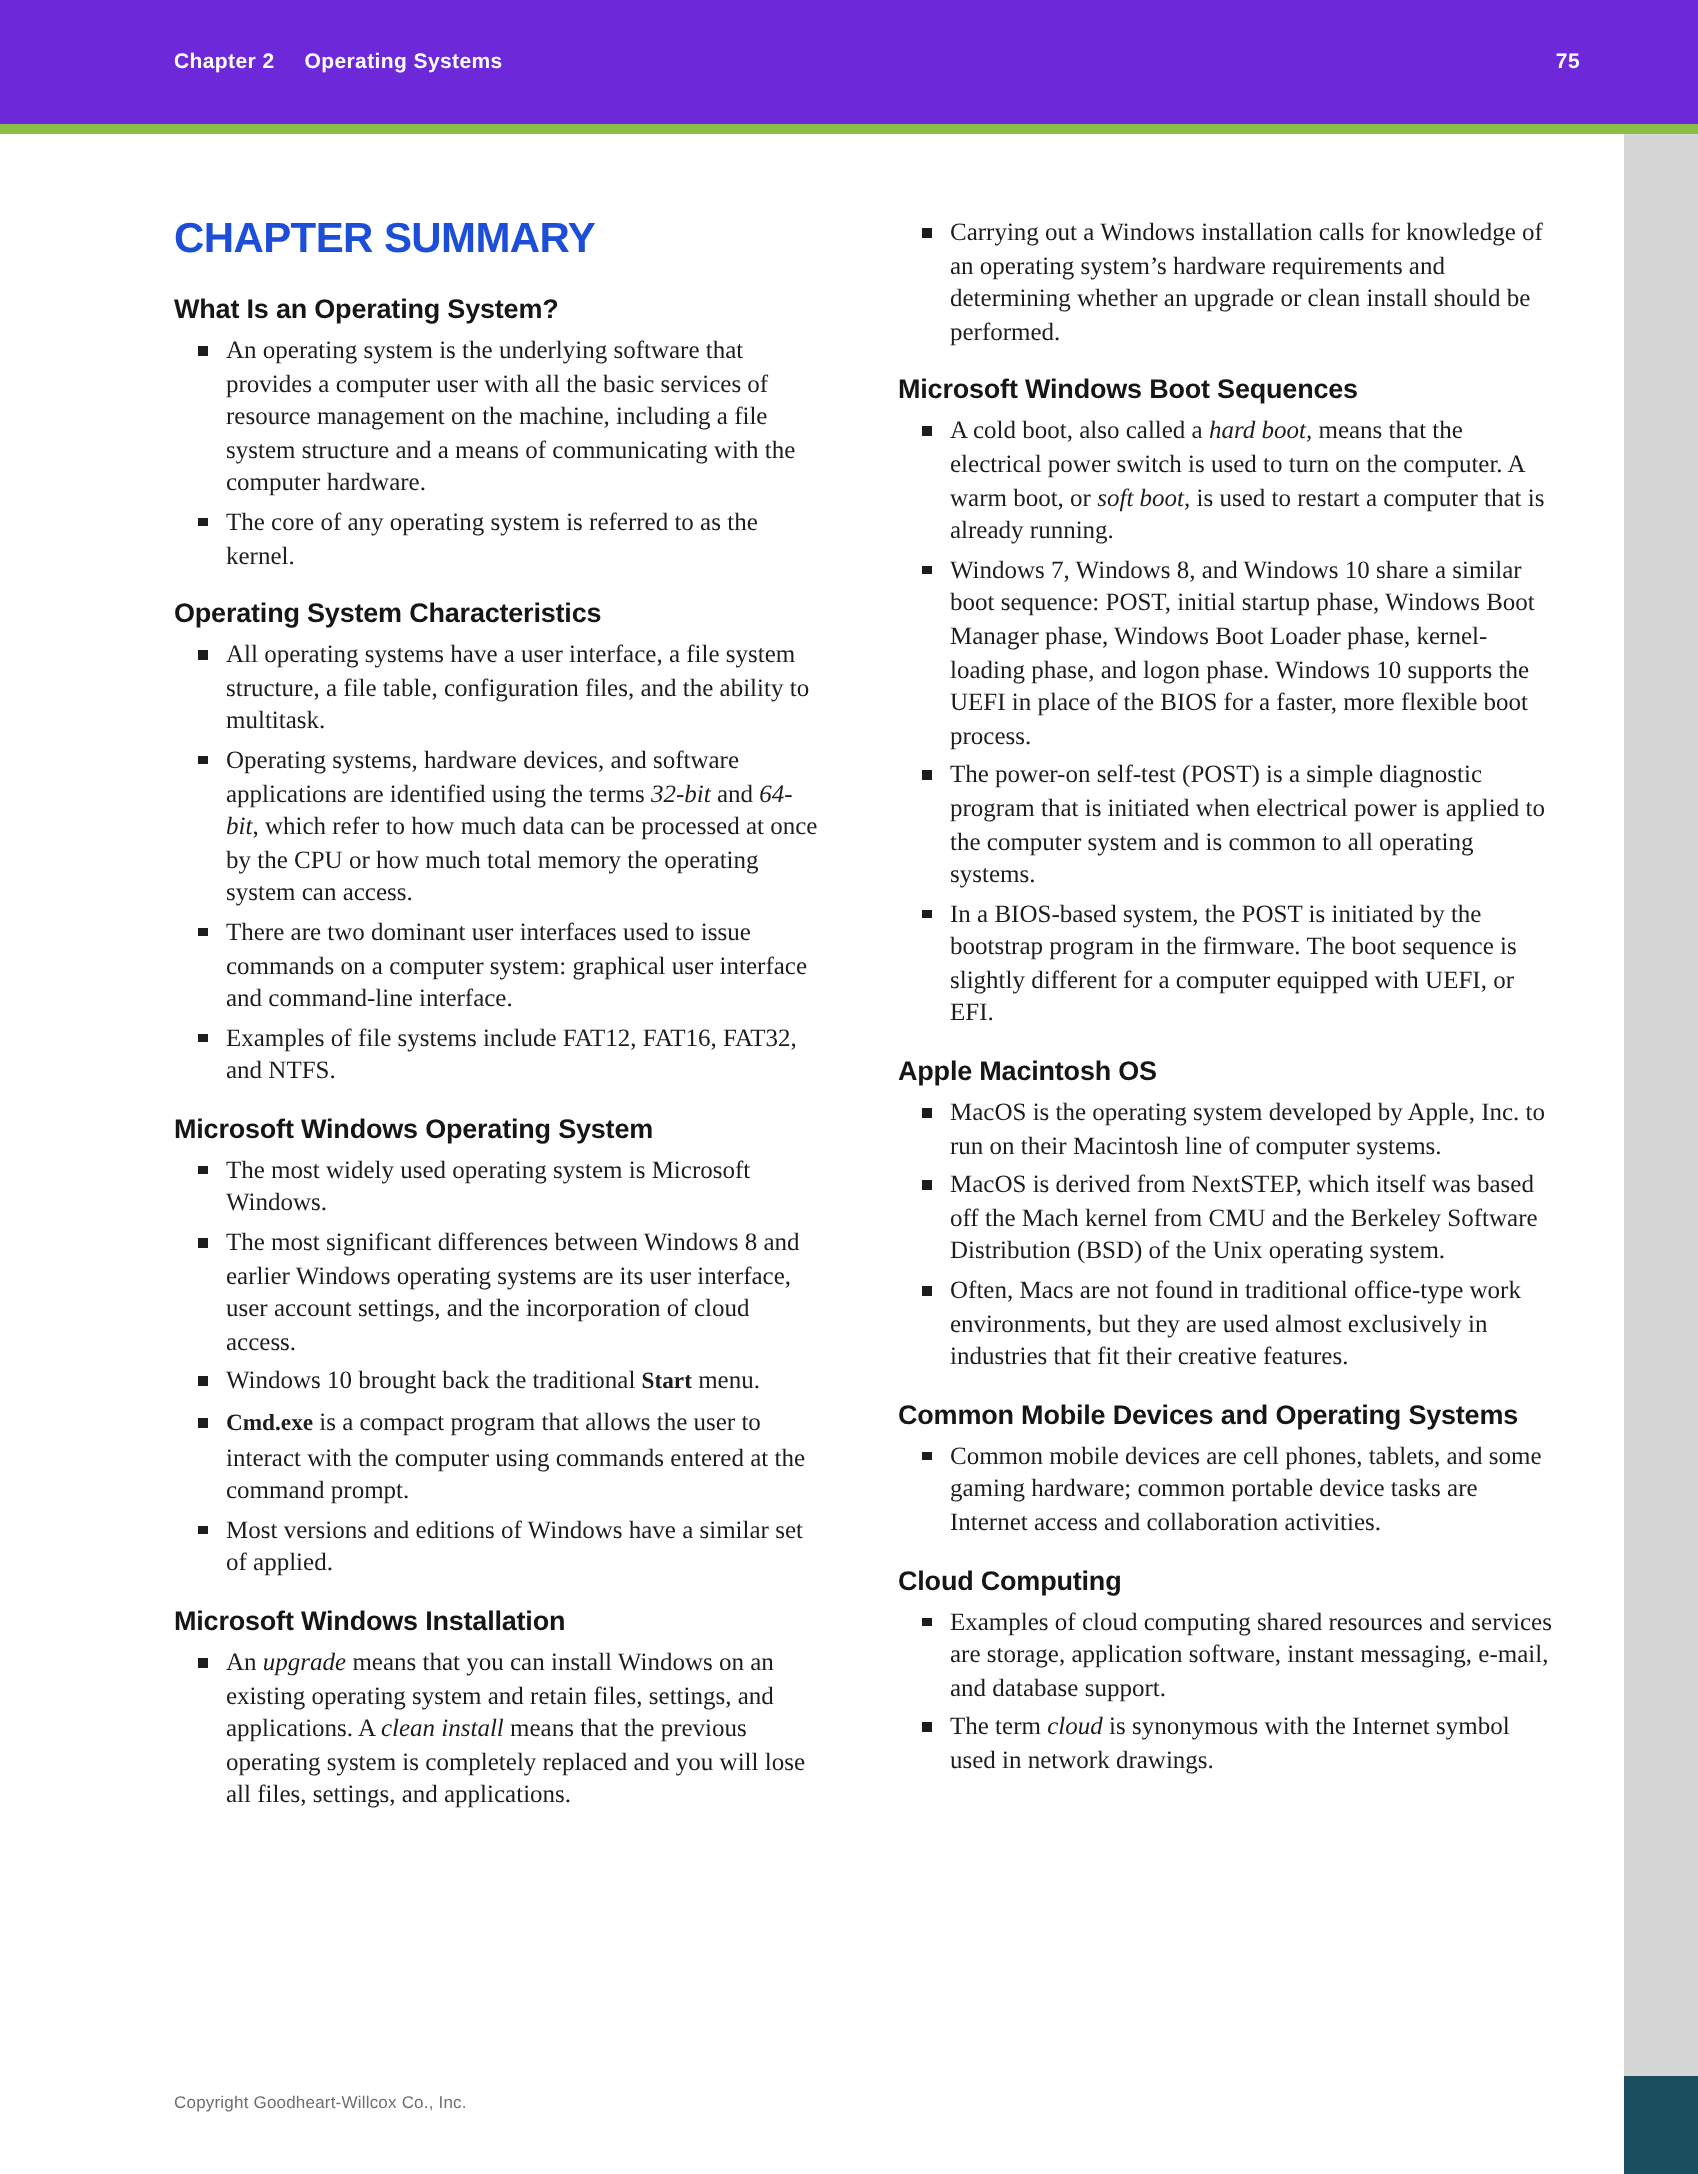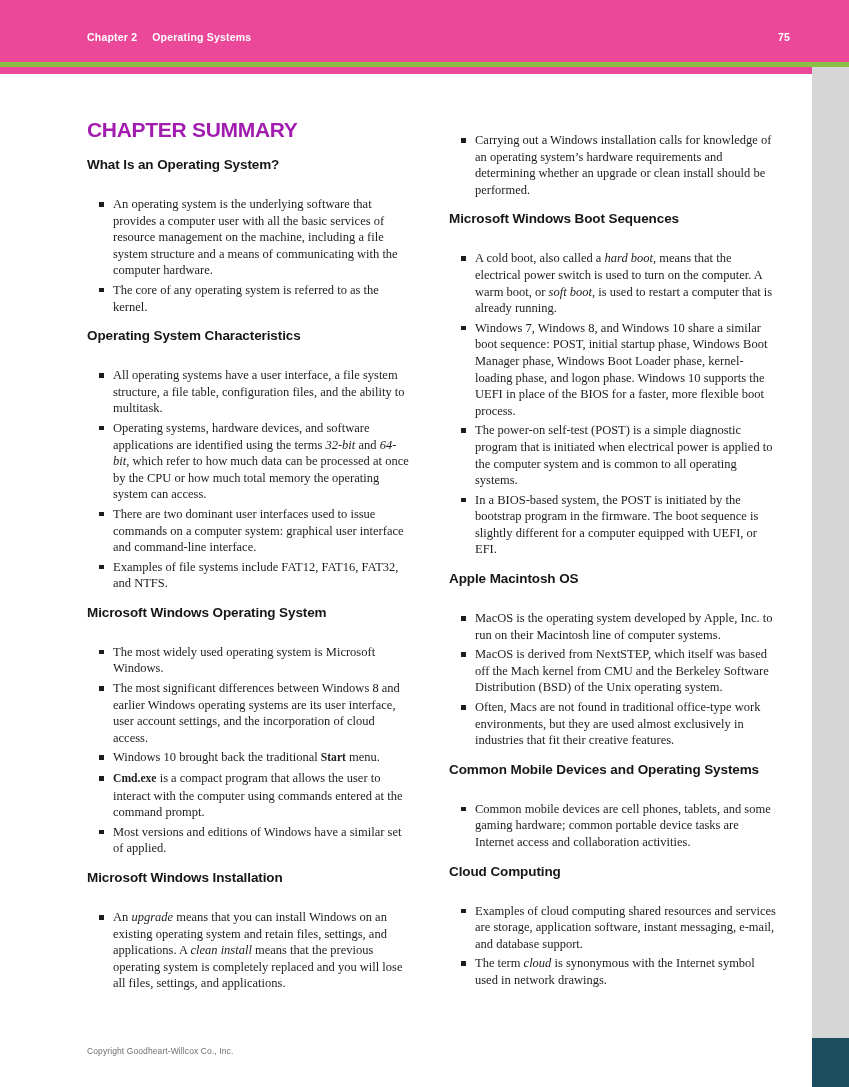--- a/index.html
+++ b/index.html
@@ -3,22 +3,22 @@
 <meta charset="utf-8">
 <style>
   * { margin: 0; padding: 0; box-sizing: border-box; }
   html, body { background: #ffffff; }
   body {
     width: 849px; height: 1087px;
     position: relative; overflow: hidden;
     font-family: "Liberation Serif", serif;
   }
   .page-header {
-    position: absolute; top: 0; left: 0; width: 849px; height: 74px;
-    background: #ec4899;
+    position: absolute; top: 0; left: 0; width: 849px; height: 62px;
+    background: #6d28d9;
     display: flex; align-items: center; justify-content: space-between;
     padding: 0 59px 0 87px;
   }
   .page-header .chap-group { display: flex; gap: 15px; }
   .page-header span {
     color: #ffffff;
     font-family: "Liberation Sans", sans-serif;
     font-weight: bold; font-size: 10.5px; letter-spacing: 0.2px;
   }
   .accent-line {
@@ -35,28 +35,28 @@
   }
   .content {
     position: absolute; top: 108px; left: 87px;
     display: flex; gap: 40px;
   }
   .col-left { width: 322px; }
   .col-right { width: 328px; }
   h1.page-title {
     font-family: "Liberation Sans", sans-serif;
     font-weight: bold; font-size: 21px; letter-spacing: -0.3px;
-    color: #a21caf; margin: 10px 0 15px 0;
+    color: #1d4ed8; margin: 0 0 15px 0;
   }
   h2.sec-heading {
     font-family: "Liberation Sans", sans-serif;
     font-weight: bold; font-size: 13.5px; letter-spacing: -0.1px;
     color: #161616; margin: 13px 0 5px 0;
   }
-  ul.bullets { list-style: none; margin-top: 24px; }
+  ul.bullets { list-style: none; }
   ul.bullets li {
     font-size: 12.5px; line-height: 16.6px; color: #1d1d1d;
     padding-left: 26px; position: relative; margin-bottom: 3px;
   }
   ul.bullets li::before {
     content: ""; position: absolute; left: 12px; top: 6px;
     width: 4.5px; height: 4.5px; background: #1d1d1d;
   }
   ul.bullets li strong {
     font-family: Liberation Serif, serif;

